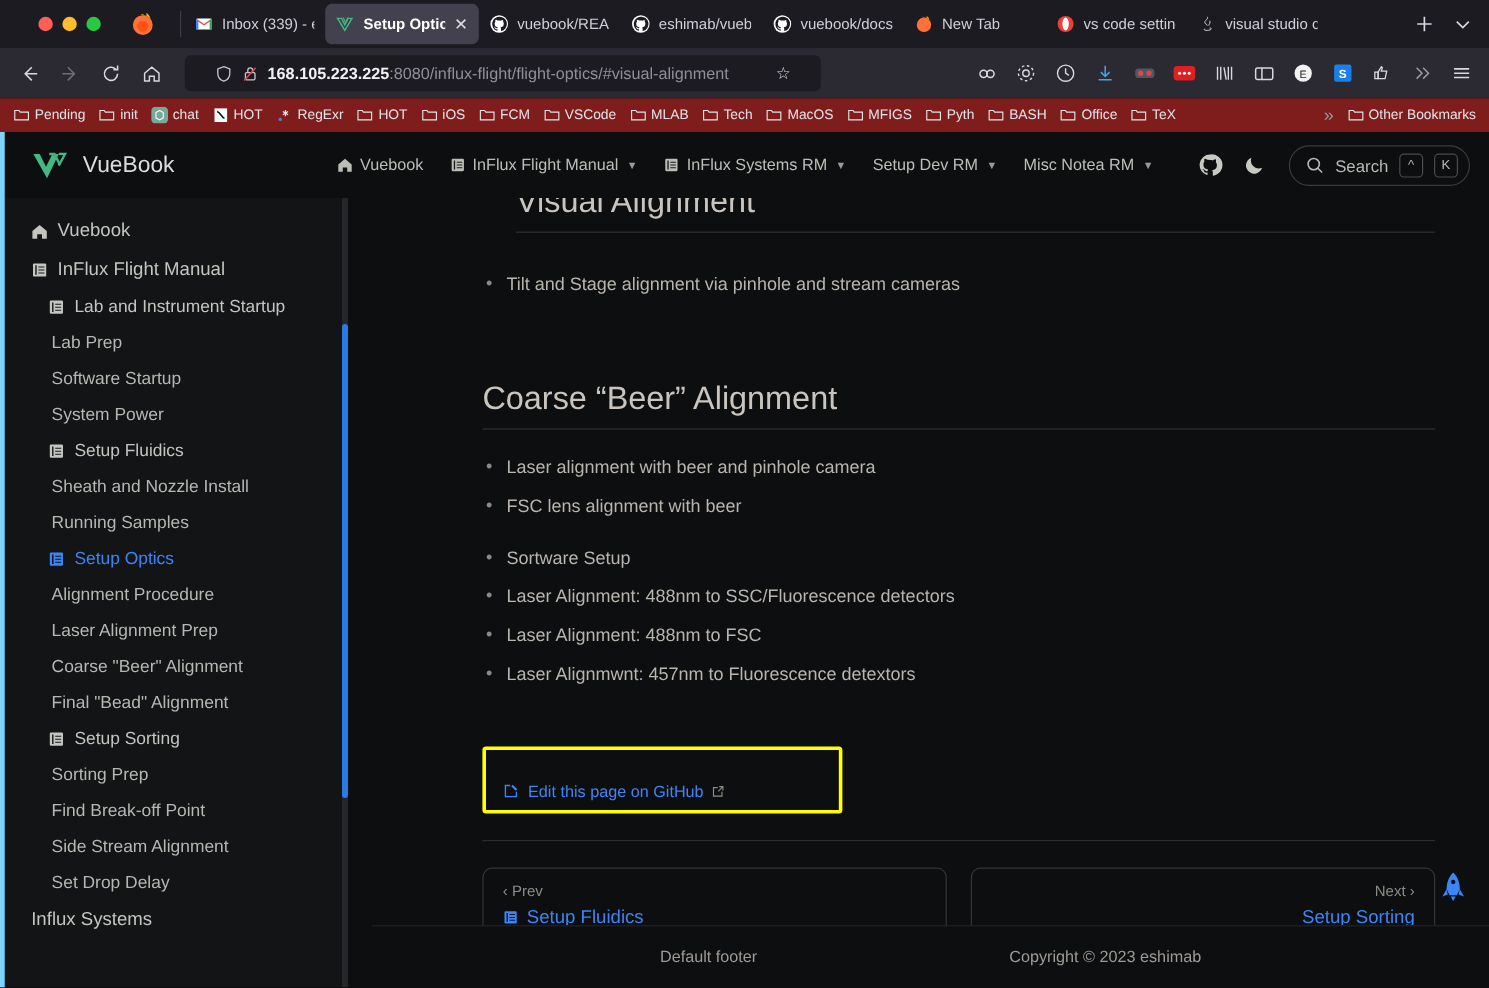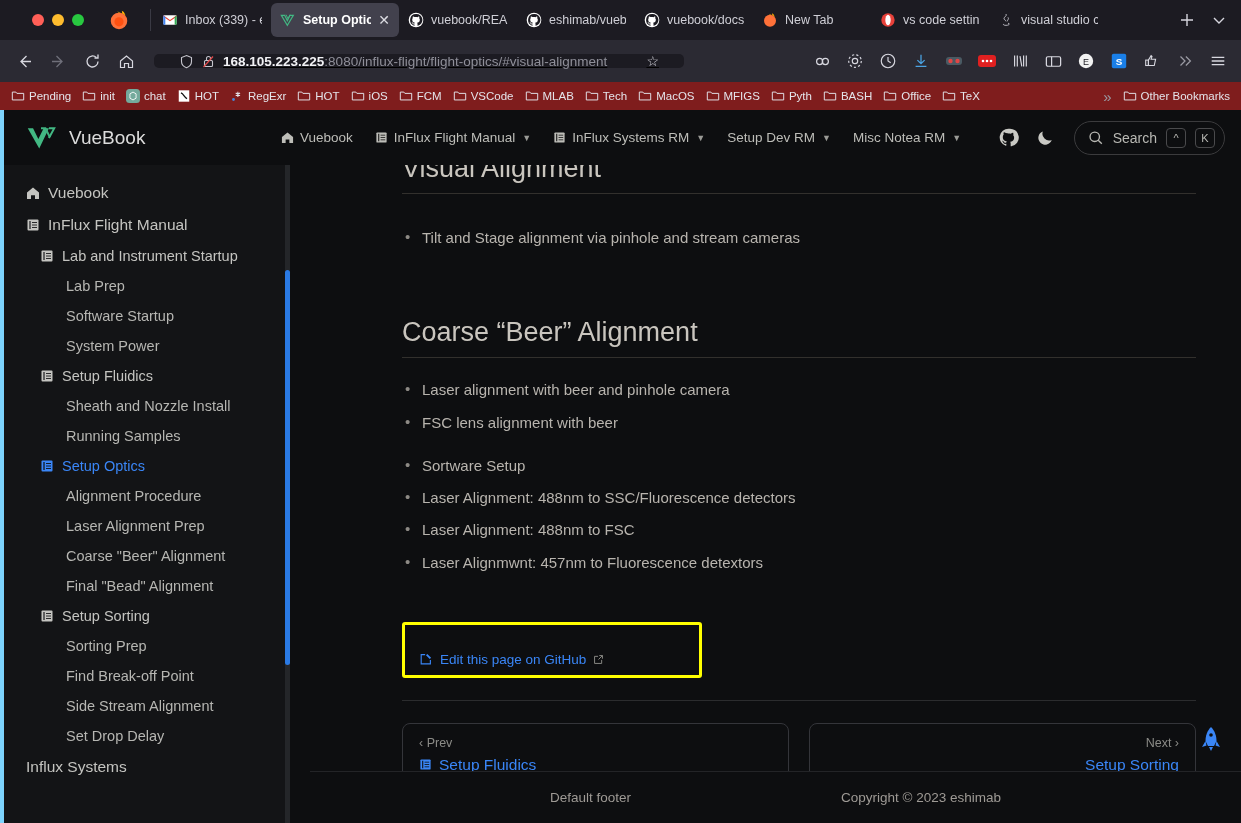--- a/index.html
+++ b/index.html
@@ -54,25 +54,24 @@
     height: 42px; background: #2b2a33;
     display: flex; align-items: center; gap: 2px; padding: 0 8px;
   }
   .navbtn {
     width: 32px; height: 32px; border-radius: 5px;
     display: flex; align-items: center; justify-content: center;
     color: #d8d8e0; flex: none;
   }
   .navbtn.dim { color: #6f6f7a; }
   .urlbar {
-    flex: 1; height: 14px; background: #1c1b22; border-radius: 5px;
+    flex: 1; height: 30px; background: #1c1b22; border-radius: 5px;
     display: flex; align-items: center; gap: 7px;
     padding: 0 25px; margin: 0 10px; min-width: 0;
     max-width: 530px;
-    text-decoration: underline;
   }
   .urlbar .urltext {
     font-size: 13.5px; color: #8f8f99; white-space: nowrap;
     overflow: hidden; flex: 1;
   }
   .urlbar .urltext b { color: #f2f2f5; font-weight: bold; }
   .urlbar .star { color: #d8d8e0; font-size: 14px; margin-left: auto; }
   .ext-icons { display: flex; align-items: center; gap: 3px; margin-left: auto; }
   .ext { width: 30px; height: 30px; display:flex; align-items:center; justify-content:center;
          color: #d8d8e0; flex: none; }
@@ -130,21 +129,21 @@
     background: #131416; overflow: hidden;
     padding-top: 12px;
   }
   .side-item {
     display: flex; align-items: center; gap: 8px;
     font-size: 15px; color: #c4c4c0;
     padding: 7px 10px 7px 22px; white-space: nowrap;
   }
   .side-item .si { width: 14px; height: 14px; flex:none; display:block; }
   .side-item.lvl2 { padding-left: 36px; font-size: 14.5px; }
-  .side-item.lvl3 { padding-left: 62px; font-size: 14.5px; color: #b6b6b2; }
+  .side-item.lvl3 { padding-left: 39px; font-size: 14.5px; color: #b6b6b2; }
   .side-item.active { color: #3a86f7; }
   .side-item.top { font-size: 15.5px; }
   .side-scroll {
     position: absolute; left: 281px; top: 55px; width: 5px; bottom: 0;
     background: #242629;
   }
   .side-scroll .thumb {
     position: absolute; top: 105px; height: 395px; left: 0; width: 5px;
     background: #2a7ae4; border-radius: 3px;
   }
@@ -157,21 +156,21 @@
   .content {
     position: absolute; left: 290px; right: 0; top: 55px; bottom: 0;
     overflow: hidden; background: #0d0e10;
     padding: 0 45px 0 108px;
   }
   .h2 {
     font-size: 27px; font-weight: normal; color: #c9c5be;
     padding-bottom: 9px; border-bottom: 1px solid #32302d;
     margin-top: 68px;
   }
-  .h2.clipped { margin-top: 0; position: relative; top: -12px; }
+  .h2.clipped { margin-top: 0; position: relative; top: -12px; margin-left: 28px; }
   .hash { color: #3a86f7; font-weight: normal; margin-right: 10px; }
   ul.bullets { list-style: none; margin-top: 20px; }
   ul.bullets li {
     position: relative; font-size: 15px; color: #b8b4ae;
     padding-left: 20px; margin: 9px 0; line-height: 1.55;
   }
   ul.bullets li::before {
     content: "•"; position: absolute; left: 3px; top: -1px;
     color: #8d8a85; font-size: 15px;
   }

